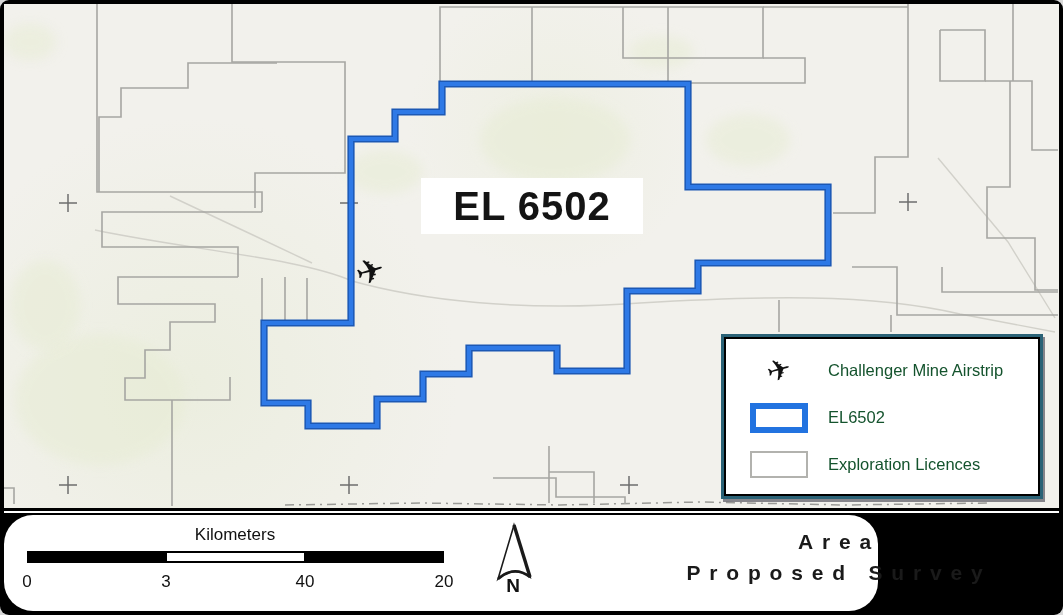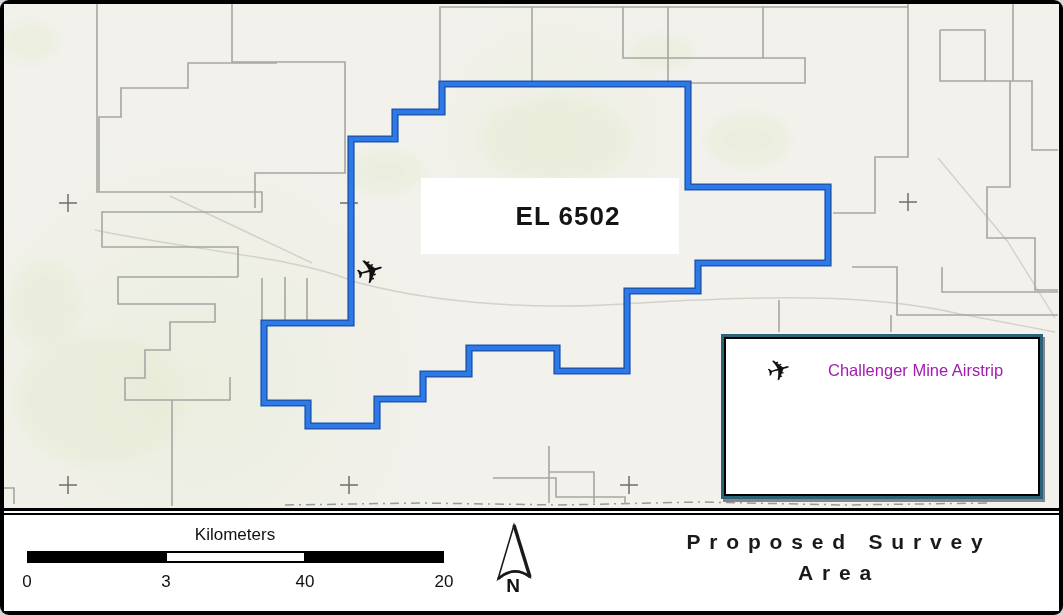--- a/index.html
+++ b/index.html
@@ -9,38 +9,38 @@
                         radial-gradient(circle at 52% 25%, rgba(231,236,212,.4), rgba(231,236,212,0) 22%);}
   #map-svg{position:absolute;left:0;top:0;}
   .lic{fill:none;stroke:#a6a6a2;stroke-width:1.6;}
   .road{fill:none;stroke:#d2d1ca;stroke-width:1.4;}
   .dashedline{fill:none;stroke:#9a9a96;stroke-width:1.5;stroke-dasharray:9 5 2 5;}
   .plus{stroke:#6e6e6e;stroke-width:1.5;}
   .patch{fill:#e7ecd4;opacity:.55;filter:url(#blur6);}
   .blue-outer{fill:none;stroke:#1c58b4;stroke-width:7.2;stroke-linejoin:miter;}
   .blue-inner{fill:none;stroke:#2e79e6;stroke-width:4.2;stroke-linejoin:miter;}
 
-  #el-label{position:absolute;left:417px;top:174px;width:222px;height:76px;background:#fff;
-            display:flex;align-items:center;justify-content:center;font-size:26px;font-weight:bold;
-            color:#141414;letter-spacing:1px;padding-left:36px;}
+  #el-label{position:absolute;left:417px;top:174px;width:222px;height:56px;background:#fff;
+            display:flex;align-items:center;justify-content:center;font-size:40px;font-weight:bold;
+            color:#141414;letter-spacing:1px;}
   #map-plane{position:absolute;left:352px;top:250px;font-size:34px;color:#111;transform:rotate(-16deg);line-height:1;}
 
   #legend{position:absolute;left:717px;top:330px;width:322px;height:165px;background:#fff;
           border:3px solid #2a6276;box-sizing:border-box;box-shadow:inset 0 0 0 2px #000, 2px 3px 0 rgba(0,0,20,.45);
           padding:10px 0 0 18px;}
   .lrow{display:flex;align-items:center;height:47px;}
   .licon{width:74px;display:flex;align-items:center;justify-content:center;}
   .legend-plane{font-size:29px;color:#111;transform:rotate(-16deg);line-height:1;}
   .swatch-blue{width:58px;height:30px;background:#fff;border:6px solid #2273e0;box-sizing:border-box;}
   .swatch-gray{width:58px;height:27px;background:#fff;border:2px solid #b2b2ae;box-sizing:border-box;}
-  .llabel{margin-left:12px;font-size:16.5px;color:#a21caf;}
+  .llabel{margin-left:12px;font-size:16.5px;color:#14532d;}
 
   #sep{position:absolute;left:4px;top:508px;width:1055px;height:7px;
        background:linear-gradient(#000 0 3px,#fff 3px 5px,#000 5px 7px);}
-  #bar{position:absolute;left:4px;top:515px;width:1055px;height:96px;background:#fff;}
+  #bar{position:absolute;left:4px;top:515px;width:874px;height:96px;background:#fff;border-radius:29px;}
 
   #km-label{position:absolute;left:231px;top:10px;transform:translateX(-50%);font-size:17px;color:#111;}
   #scalebar{position:absolute;left:23px;top:36px;width:417px;height:12px;border:2px solid #000;
             box-sizing:border-box;display:flex;}
   .seg{flex:1;height:100%;}
   .tick{position:absolute;top:57px;transform:translateX(-50%);font-size:17px;color:#111;}
   #north{position:absolute;left:486px;top:6px;width:48px;height:84px;}
   #north-n{position:absolute;left:509px;top:60px;transform:translateX(-50%);font-size:19px;font-weight:bold;color:#111;}
   #titleblock{position:absolute;left:620px;top:11px;width:430px;text-align:center;font-size:21px;
               font-weight:bold;color:#1a1a1a;letter-spacing:.42em;line-height:31px;}
@@ -117,20 +117,32 @@
     <div id="el-label">EL 6502</div>
     <div id="map-plane">✈</div>
 
     <div id="legend">
       <div class="lrow">
         <span class="licon">
           <span class="legend-plane">✈</span>
         </span>
         <span class="llabel">Challenger Mine Airstrip</span>
       </div>
+      <div class="lrow">
+        <span class="licon">
+          <span class="swatch-blue"></span>
+        </span>
+        <span class="llabel">EL6502</span>
+      </div>
+      <div class="lrow">
+        <span class="licon">
+          <span class="swatch-gray"></span>
+        </span>
+        <span class="llabel">Exploration Licences</span>
+      </div>
     </div>
   </div>
 
   <div id="sep"></div>
 
   <div id="bar">
     <div id="km-label">Kilometers</div>
     <div id="scalebar">
       <div class="seg" style="background: rgb(0, 0, 0);"></div>
       <div class="seg" style="background: rgb(255, 255, 255);"></div>
@@ -142,18 +154,18 @@
     <span class="tick" style="left:440px">20</span>
 
     <svg id="north" viewBox="0 0 48 84">
       <path d="M24,4 L40,56 Q24,44 8,58 Z" fill="#fff" stroke="#1a1a1a" stroke-width="1.6" stroke-linejoin="miter"></path>
       <path d="M24,4 L40,56" fill="none" stroke="#1a1a1a" stroke-width="3.4"></path>
       <path d="M40,56 Q24,44 8,58" fill="none" stroke="#1a1a1a" stroke-width="2.6"></path>
     </svg>
     <div id="north-n">N</div>
 
     <div id="titleblock">
+      <div>Area</div>
       <div>Proposed Survey</div>
-      <div>Area</div>
     </div>
   </div>
 
 </div>
 
 </body></html>

